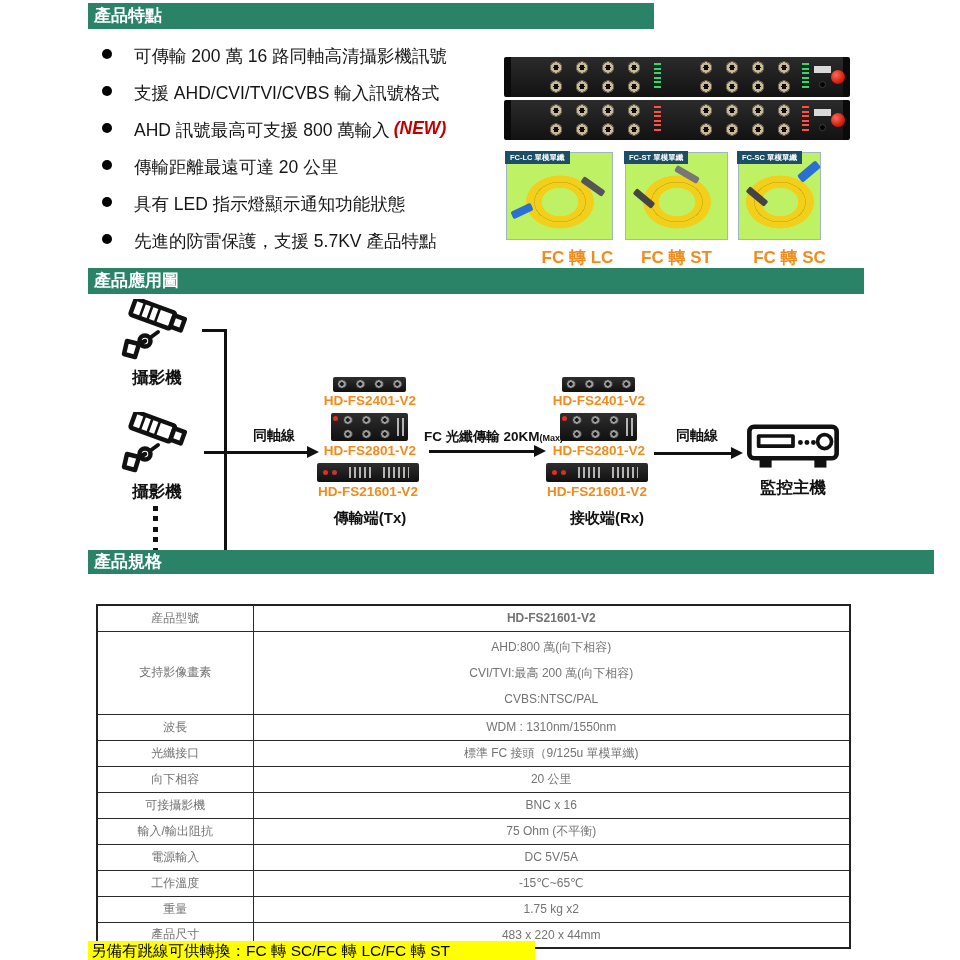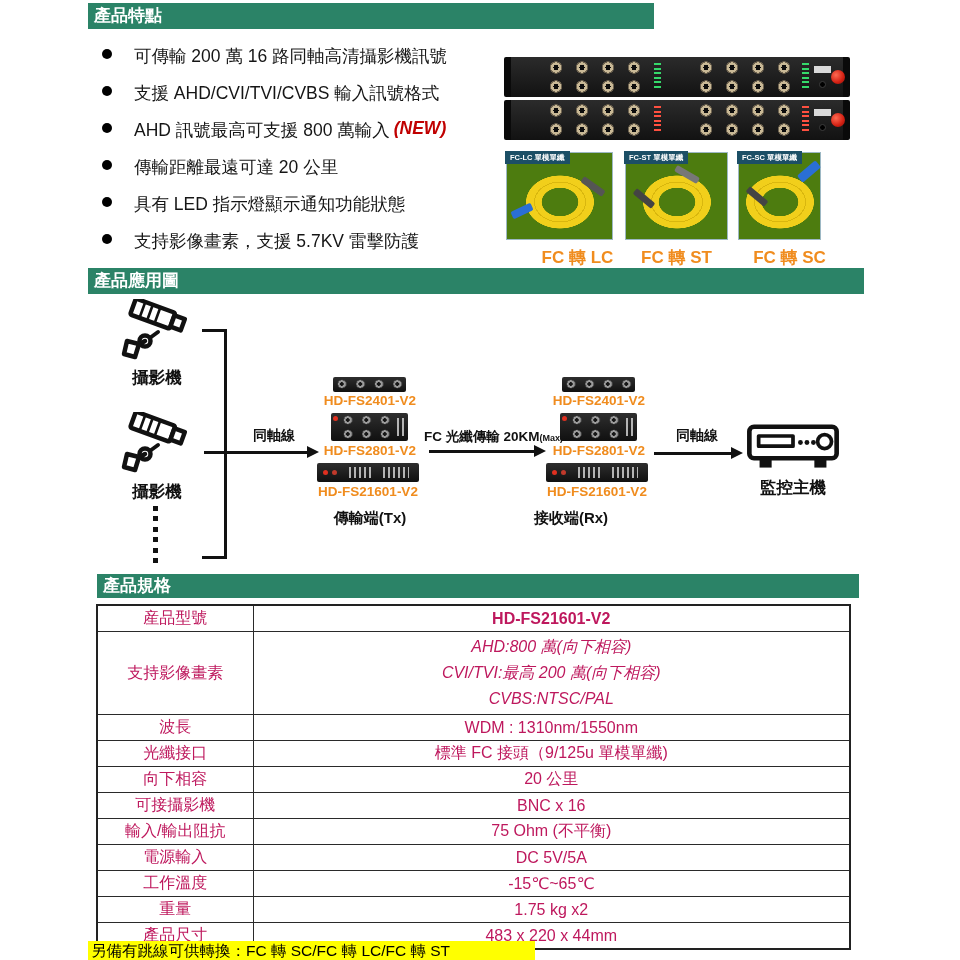--- a/index.html
+++ b/index.html
@@ -36,21 +36,21 @@
   }
   .ledcol { position:absolute; width:7px; height:27px; }
   .led-g { background-image:repeating-linear-gradient(to bottom,#35d96a 0 2px, rgba(0,0,0,0) 2px 4.6px); }
   .led-r { background-image:repeating-linear-gradient(to bottom,#ff5040 0 2px, rgba(0,0,0,0) 2px 4.6px); }
   .u-label { position:absolute; width:17px; height:7px; background:#d9d9d9; }
   .u-hole { position:absolute; width:5px; height:5px; border-radius:50%; background:#000; border:1px solid #3d3d3d; }
   .u-fc { position:absolute; width:14px; height:14px; border-radius:50%;
           background:radial-gradient(circle at 5px 5px,#ff6a52,#d21f12 60%,#7e120a); }
 
   
-  .cablebox { position:absolute; top:152px; height:88px; background:#4d7c0f; border:1.5px solid #9db8c4; box-sizing:border-box; }
+  .cablebox { position:absolute; top:152px; height:88px; background:#bef264; border:1.5px solid #9db8c4; box-sizing:border-box; }
   .cabletag { position:absolute; top:-2px; left:-2px; height:13px; background:#1C4F66; color:#fff;
               font-size:7.5px; font-weight:bold; line-height:13px; padding:0 5px; white-space:nowrap; }
   .coil { position:absolute; left:50%; transform:translateX(-50%); bottom:5px; width:82px; height:64px;
           background-image:
             radial-gradient(ellipse at center, rgba(0,0,0,0) 0 43%, #d9b70e 43% 45%, rgba(0,0,0,0) 45%),
             radial-gradient(ellipse at center, rgba(0,0,0,0) 0 31%, #f1cf1b 32% 58%, rgba(0,0,0,0) 59%);
   }
   .conn { position:absolute; border-radius:2px; }
   .cable-label { position:absolute; top:246px; height:20px; color:#F08C1E; font-weight:bold;
                  font-size:17px; text-align:center; }
@@ -73,26 +73,26 @@
   .dashes { position:absolute;
     background-image:repeating-linear-gradient(to right, #cfcfcf 0 1.8px, rgba(0,0,0,0) 1.8px 5px),
                      repeating-linear-gradient(to bottom, #000 0 0, rgba(0,0,0,0) 0 100%);
     opacity:.85; }
   .fiber-suffix { font-size:9px; font-weight:bold; }
 
   
   .spec-table { position:absolute; left:96px; top:604px; width:755px; border-collapse:collapse;
                 table-layout:fixed; border:2px solid #222; }
   .spec-table td { border:1.6px solid #2a2a2a; text-align:center; vertical-align:middle;
-                   font-size:16px; color:#be185d; padding:2px; overflow:hidden; }
+                   font-size:12px; color:#737373; padding:2px; overflow:hidden; }
   .spec-table col.c1 { width:156px; }
   .spec-table tr { height:26px; }
   .spec-table tr.tall { height:78px; }
   .model-value { color:#F08C1E; font-weight:bold; font-size:17px; }
-  .mline { line-height:26px; height:26px;font-style:italic; }
+  .mline { line-height:26px; height:26px; }
 
   
   .footnote { position:absolute; left:88px; top:941px; width:447px; height:19px; background:#FFFF00;
               font-size:15.5px; line-height:19px; color:#000; padding-left:3px; box-sizing:border-box;
               white-space:nowrap; }
 </style>
 </head>
 <body>
 
 <div id="page">
@@ -116,21 +116,21 @@
     <div class="feat-item">
       <span class="feat-dot"></span>
       <span>傳輸距離最遠可達 20 公里</span>
     </div>
     <div class="feat-item">
       <span class="feat-dot"></span>
       <span>具有 LED 指示燈顯示通知功能狀態</span>
     </div>
     <div class="feat-item">
       <span class="feat-dot"></span>
-      <span>支持影像畫素，支援 5.7KV 雷擊防護</span>
+      <span>先進的防雷保護，支援 5.7KV 產品特點</span>
     </div>
     <div class="feat-item">
       <span class="feat-dot"></span>
       <span>可提供桌面式或機架方式，安裝簡單</span>
     </div>
   </div>
 
   <div class="photo">
     <div class="unit" style="top:0;">
       <div class="bnc" style="left:32px; top:1px; width:104px; height:38px;"></div>
@@ -253,41 +253,41 @@
   </div>
   <div class="model-label" style="left:547px; top:443px; width:104px;">HD-FS2801-V2</div>
 
   <div class="mini" style="left:546px; top:463px; width:102px; height:19px;">
     <div class="reddot" style="left:6px; top:7px;"></div>
     <div class="reddot" style="left:15px; top:7px; background:#c0392b;"></div>
     <div class="dashes" style="left:32px; top:4px; width:24px; height:11px;"></div>
     <div class="dashes" style="left:66px; top:4px; width:26px; height:11px;"></div>
   </div>
   <div class="model-label" style="left:541px; top:484px; width:112px;">HD-FS21601-V2</div>
-  <div class="diagram-label" style="left:519px; top:509px; width:104px; font-size:15px;">接收端(Rx)</div>
+  <div class="diagram-label" style="left:555px; top:509px; width:104px; font-size:15px;">接收端(Rx)</div>
 
   <div class="diagram-label" style="left:661px; top:427px; width:72px; font-size:14px;">同軸線</div>
   <div class="line-h" style="left:654px; top:452px; width:78px;"></div>
   <div class="arrowhead" style="left:731px; top:447px;"></div>
 
   <svg class="abs" style="left:746px; top:423px; width:94px; height:52px;" viewBox="0 0 100 56">
     <g fill="none" stroke="#111" stroke-width="5" stroke-linejoin="round">
       <rect x="3" y="4" width="94" height="34" rx="5"></rect>
       <rect x="13" y="14" width="37" height="11" stroke-width="4"></rect>
       <circle cx="84" cy="20" r="7.5" stroke-width="4"></circle>
     </g>
     <circle cx="58" cy="21" r="2.6" fill="#111"></circle>
     <circle cx="65" cy="21" r="2.6" fill="#111"></circle>
     <circle cx="72" cy="21" r="2.6" fill="#111"></circle>
     <rect x="14" y="38" width="13" height="10" fill="#111"></rect>
     <rect x="73" y="38" width="13" height="10" fill="#111"></rect>
   </svg>
   <div class="diagram-label" style="left:744px; top:477px; width:98px; font-size:16.5px;">監控主機</div>
 
-  <div class="sec-bar" style="top:574px; width:762px; height:24px; line-height:24px;margin-left:9px;">產品規格</div>
+  <div class="sec-bar" style="top:550px; width:846px; height:24px; line-height:24px;">產品規格</div>
 
   <table class="spec-table">
     <colgroup>
         <col class="c1">
         <col>
       </colgroup>
     <tbody>
         <tr>
       <td>産品型號</td>
       <td class="model-value">HD-FS21601-V2</td>

